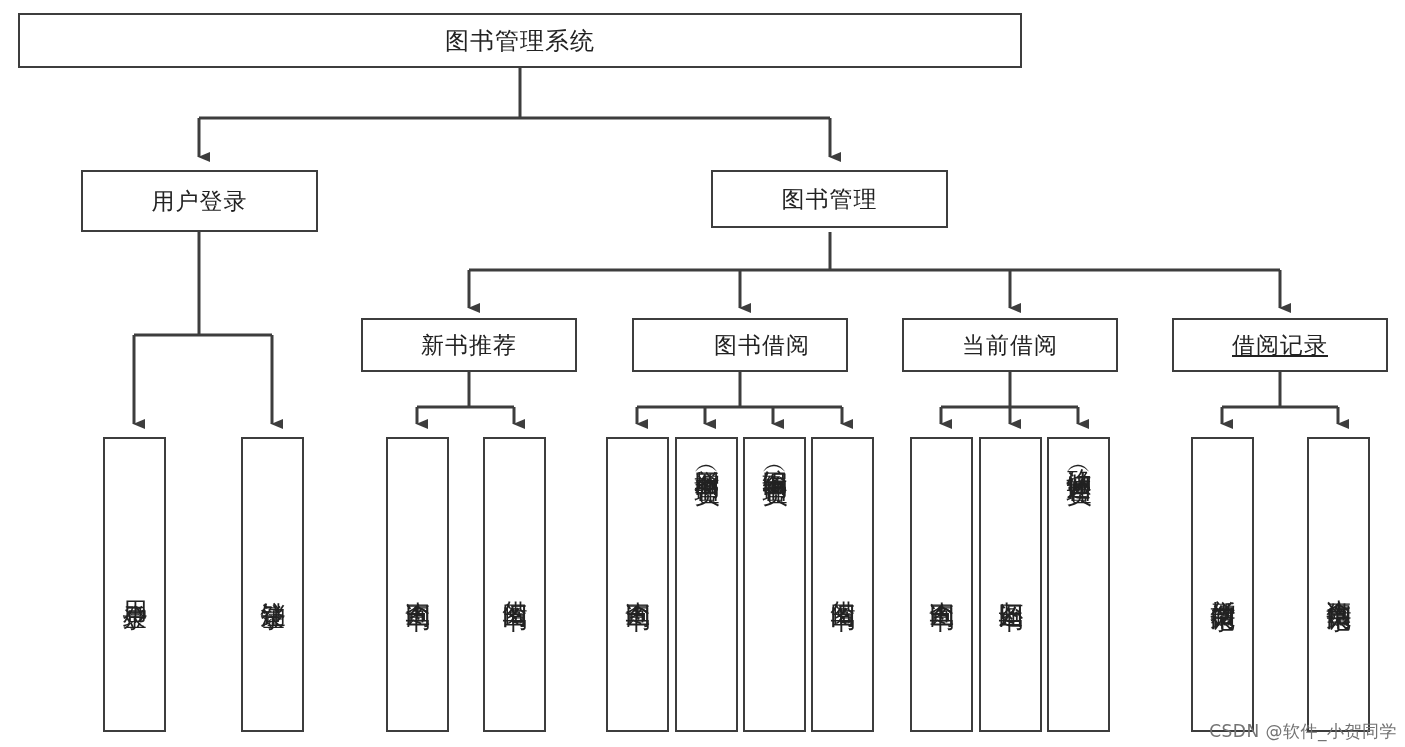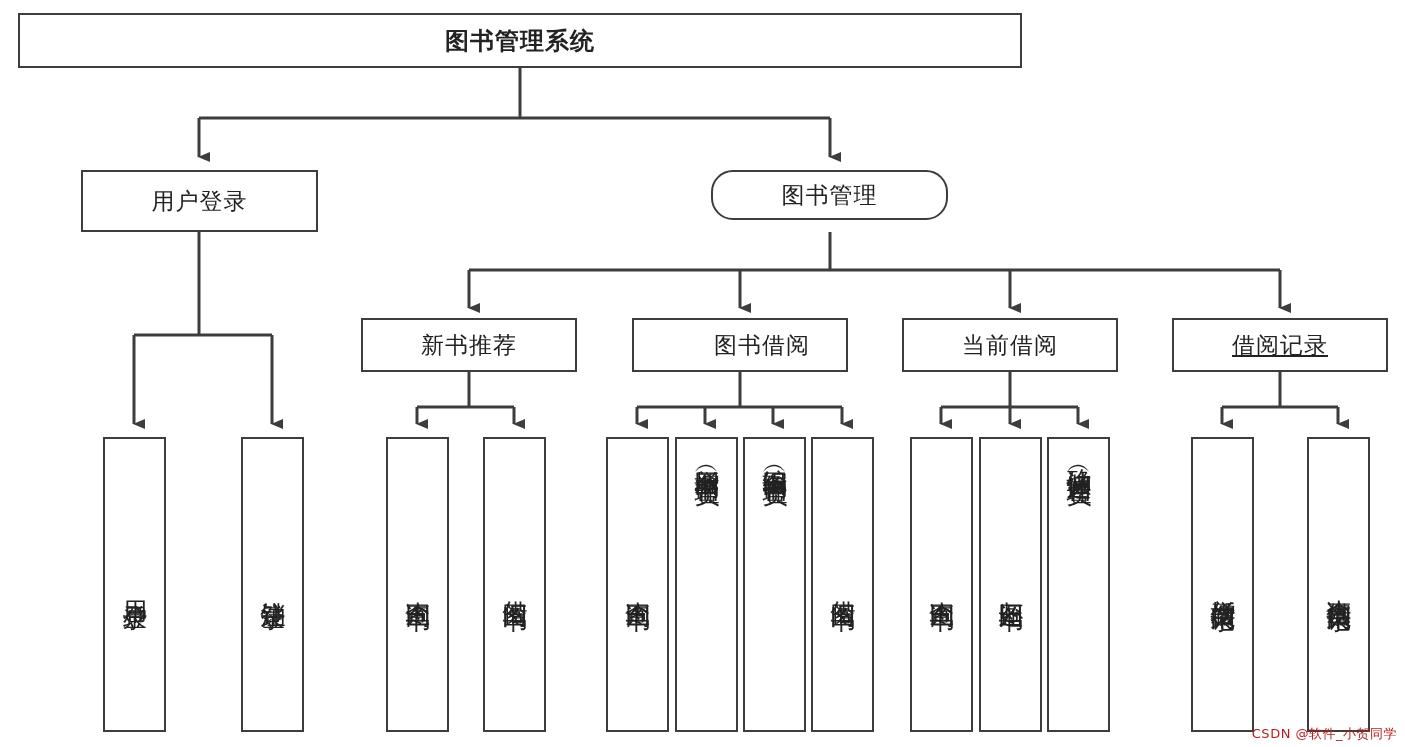--- a/index.html
+++ b/index.html
@@ -64,22 +64,22 @@
     -webkit-text-orientation: upright;
   }
   .node-v.center-v {
     align-items: center;
     padding-top: 0;
   }
   .watermark {
     position: absolute;
     right: 8px;
     bottom: 4px;
-    font-size: 13px;
-    color: #b91c1c;
+    font-size: 17px;
+    color: #737373;
     white-space: nowrap;
     letter-spacing: 0.5px;
     pointer-events: none;
   }
 </style>
 </head>
 <body>
 
 <div id="diagram-root">
 
@@ -126,28 +126,28 @@
       <line x1="1010" y1="407" x2="1010" y2="424" marker-end="url(#arrowhead)"></line>
       <line x1="1078" y1="407" x2="1078" y2="424" marker-end="url(#arrowhead)"></line>
 
       <line x1="1280" y1="372" x2="1280" y2="407"></line>
       <line x1="1222" y1="407" x2="1338" y2="407"></line>
       <line x1="1222" y1="407" x2="1222" y2="424" marker-end="url(#arrowhead)"></line>
       <line x1="1338" y1="407" x2="1338" y2="424" marker-end="url(#arrowhead)"></line>
     </g>
   </svg>
 
-  <div class="node-box node-h node-root" style="left:18px; top:13px; width:1004px; height:55px;font-weight:bold;">
+  <div class="node-box node-h node-root" style="left:18px; top:13px; width:1004px; height:55px;">
     <span class="node-label">图书管理系统</span>
   </div>
 
   <div class="node-box node-h" style="left:81px; top:170px; width:237px; height:62px;">
     <span class="node-label">用户登录</span>
   </div>
-  <div class="node-box node-h" style="left:711px; top:170px; width:237px; height:50px;border-radius:22px;">
+  <div class="node-box node-h" style="left:711px; top:170px; width:237px; height:58px;">
     <span class="node-label">图书管理</span>
   </div>
 
   <div class="node-box node-h" style="left:361px; top:318px; width:216px; height:54px;">
     <span class="node-label">新书推荐</span>
   </div>
   <div class="node-box node-h" style="left:632px; top:318px; width:216px; height:54px;padding-left:44px;">
     <span class="node-label">图书借阅</span>
   </div>
   <div class="node-box node-h" style="left:902px; top:318px; width:216px; height:54px;font-family:Liberation Serif, serif;">

